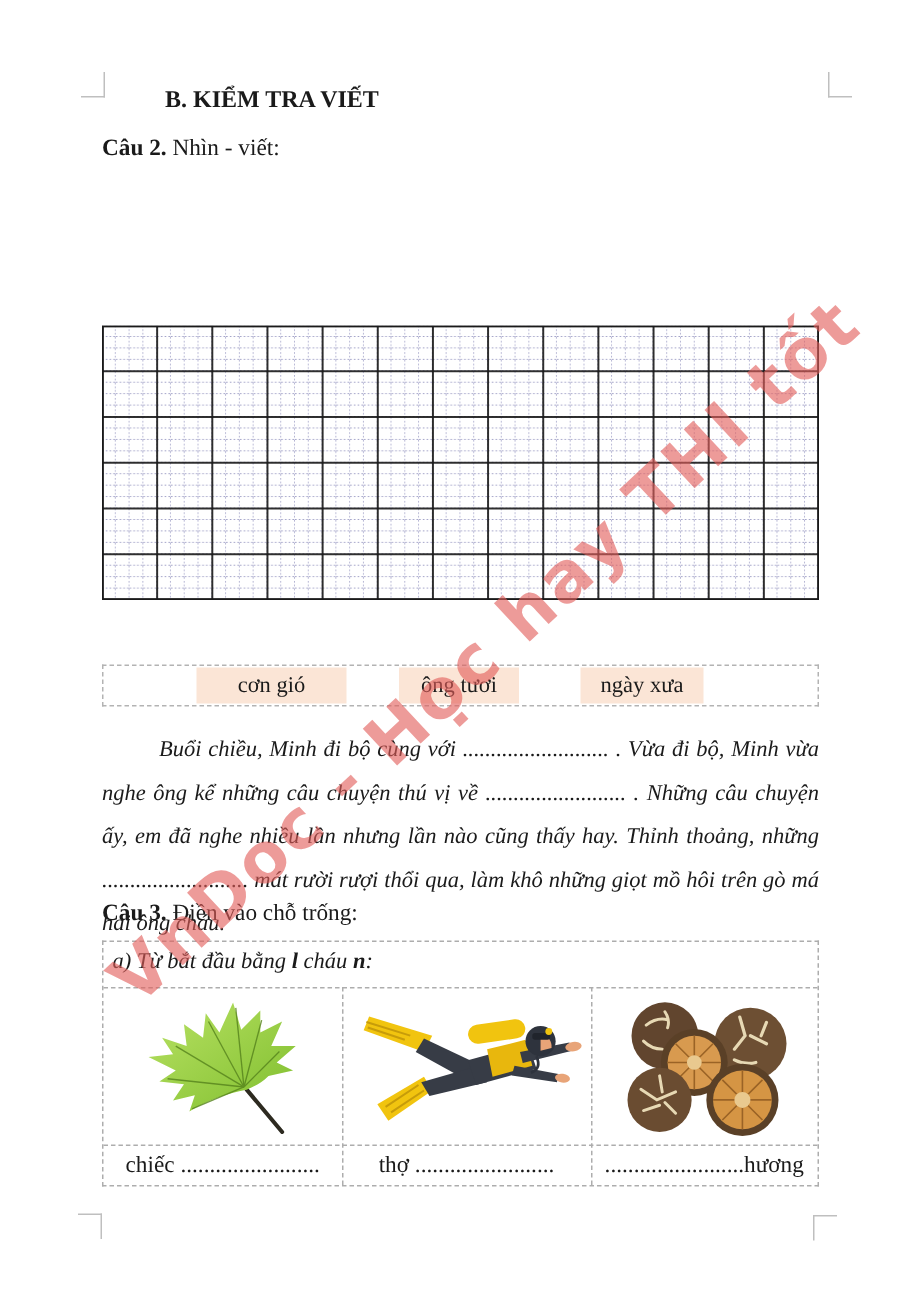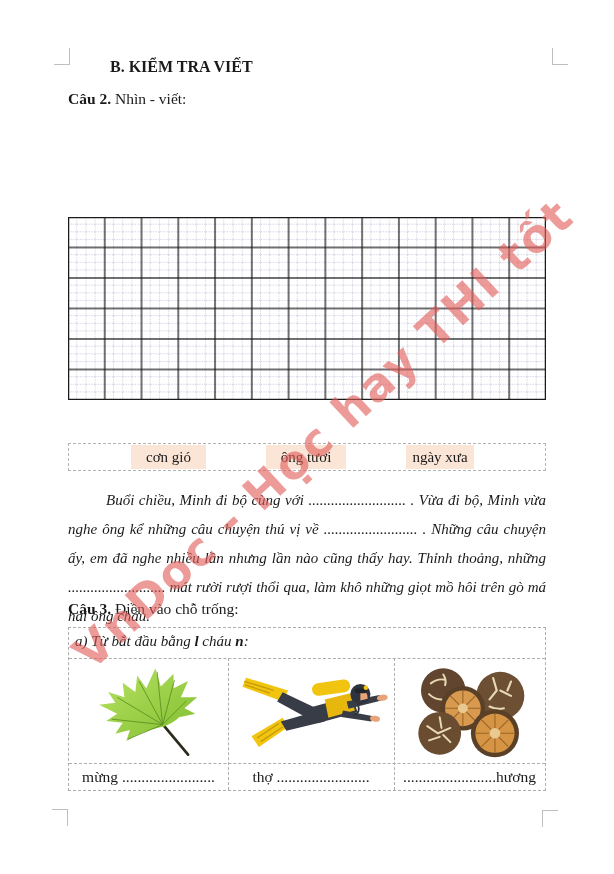--- a/index.html
+++ b/index.html
@@ -22,23 +22,23 @@
   .passage{top:118px;font-style:italic;font-size:15px;line-height:22px;
            text-align:justify;text-indent:38px;}
   .attrib{top:188px;text-align:right;font-size:15.5px;}
 
   .gridbox{top:217px;height:183px;}
 
   .q2{top:410px;}
   .wordbank{top:443px;height:28px;border:1px dashed #b3b3b3;box-sizing:border-box;}
   .wb-item{position:absolute;top:1px;bottom:1px;background:#fbe5d6;
            font-size:15px;text-align:center;line-height:24px;}
-  .wb-1{left:62px;width:75px;}
+  .wb-1{left:62px;width:100px;}
   .wb-2{left:197px;width:80px;}
-  .wb-3{left:337px;width:68px;}
+  .wb-3{left:318px;width:82px;}
 
   .q2para{top:486px;font-style:italic;font-size:15px;line-height:29px;
           text-align:justify;text-indent:38px;}
 
   .q3{top:600px;}
   .q3table{top:627px;height:164px;border:1px dashed #adadad;box-sizing:border-box;}
   .q3a{position:absolute;left:0;right:0;top:0;height:31px;padding:5px 0 0 6px;
        font-style:italic;font-size:15px;box-sizing:border-box;}
   .q3a b{font-weight:bold;}
   .div-h{position:absolute;left:0;right:0;border-top:1px dashed #adadad;}
@@ -182,20 +182,20 @@
 
         <circle cx="98" cy="80" r="27" fill="#5a4027"></circle>
         <circle cx="98" cy="80" r="22" fill="#d59544"></circle>
         <g stroke="#9a6326" stroke-width="1.2">
           <path d="M98 58 V102 M76 80 H120 M83 65 L113 95 M113 65 L83 95"></path>
         </g>
         <circle cx="98" cy="80" r="6" fill="#e9c98f"></circle>
       </svg>
     </div>
 
-    <div class="capcell cc-1">mừng ........................</div>
+    <div class="capcell cc-1">chiếc ........................</div>
     <div class="capcell cc-2">thợ ........................</div>
     <div class="capcell cc-3">........................hương</div>
   </div>
 
   <div class="watermark">VnDoc - Học hay THI tốt</div>
 
 </div>
 
 </body></html>

